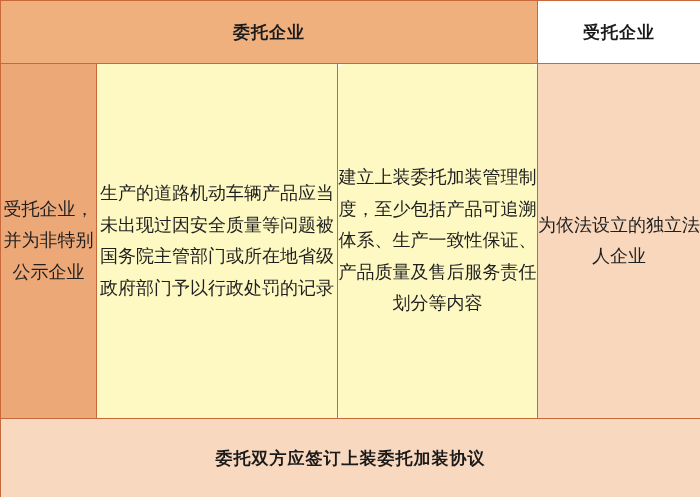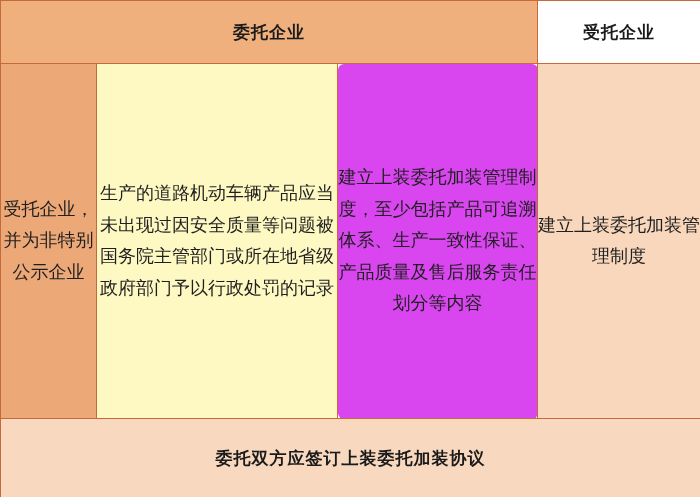--- a/index.html
+++ b/index.html
@@ -60,21 +60,21 @@
     width: 96px;
     font-size: 18px;
     line-height: 1.85;
   }
   .cell-product {
     background: #fef9c3;
     width: 241px;
     margin-top: 9px;
   }
   .cell-system {
-    background: #d946ef;
+    background: #fef9c3;
     width: 200px;
     border-radius: 6px;
   }
   .cell-accept {
     background: #f8d7bd;
     width: 160px;
   }
   
   .footer-row td {
     height: 78px;
@@ -99,20 +99,20 @@
     </colgroup>
     <tbody>
       <tr>
         <td class="hdr hdr-entrust" colspan="3">委托企业</td>
         <td class="hdr hdr-accept">受托企业</td>
       </tr>
       <tr class="body-row">
         <td class="cell-credit">受托企业，并为非特别公示企业</td>
         <td class="cell-product">生产的道路机动车辆产品应当未出现过因安全质量等问题被国务院主管部门或所在地省级政府部门予以行政处罚的记录</td>
         <td class="cell-system">建立上装委托加装管理制度，至少包括产品可追溯体系、生产一致性保证、产品质量及售后服务责任划分等内容</td>
-        <td class="cell-accept">建立上装委托加装管理制度</td>
+        <td class="cell-accept">为依法设立的独立法人企业</td>
       </tr>
       <tr class="footer-row">
         <td colspan="4">委托双方应签订上装委托加装协议</td>
       </tr>
     </tbody>
   </table>
 </div>
 
 </body></html>

